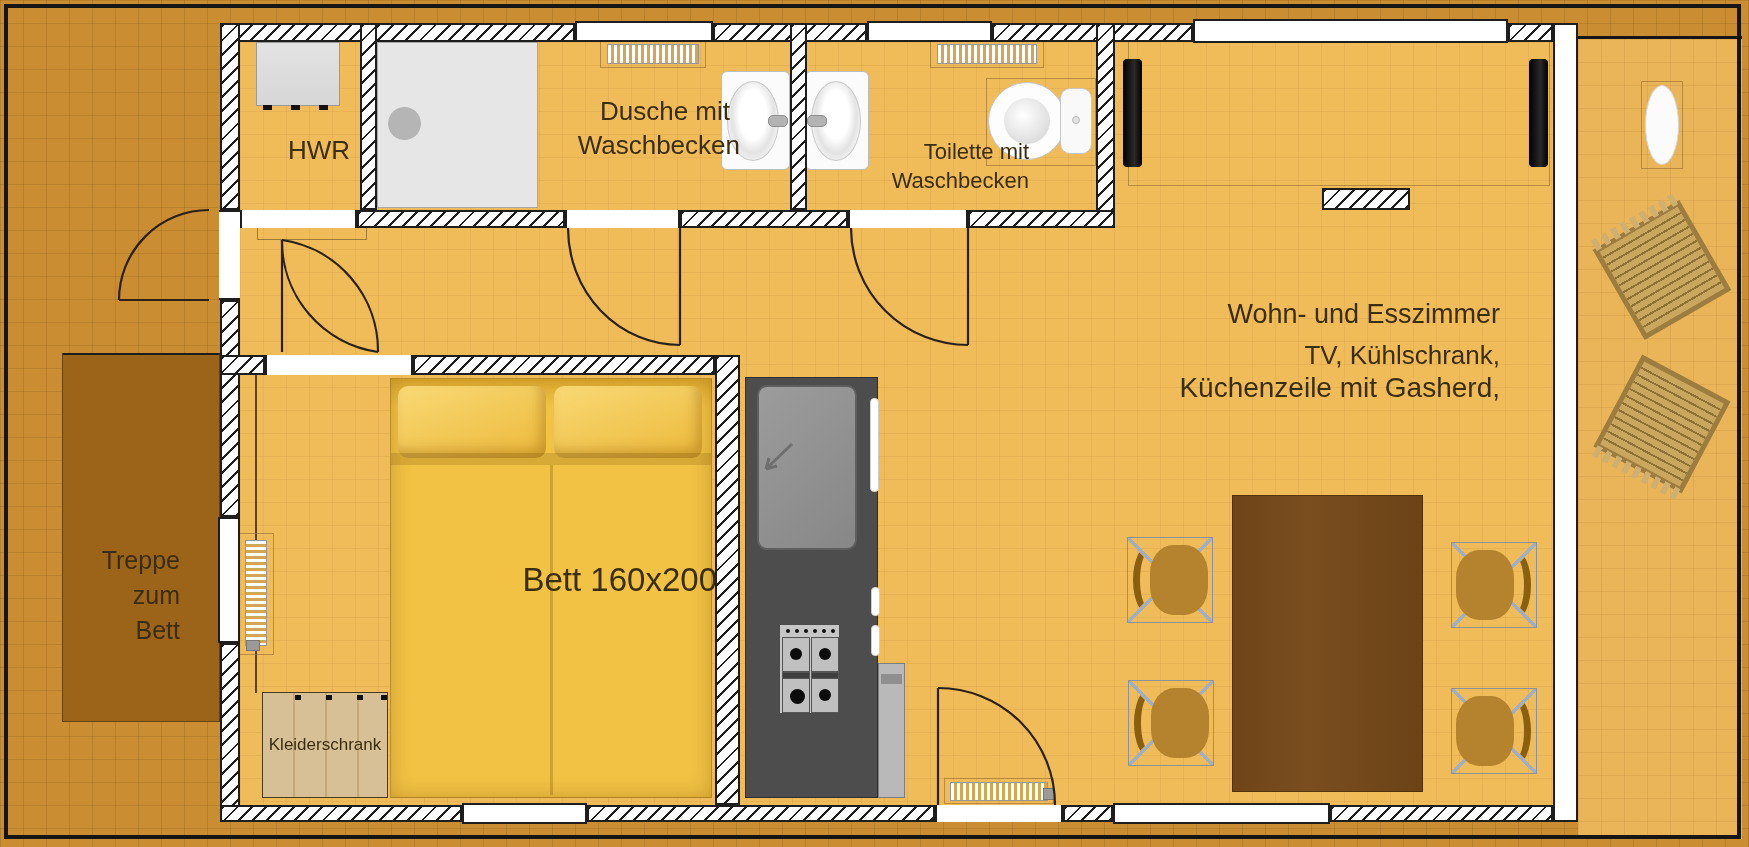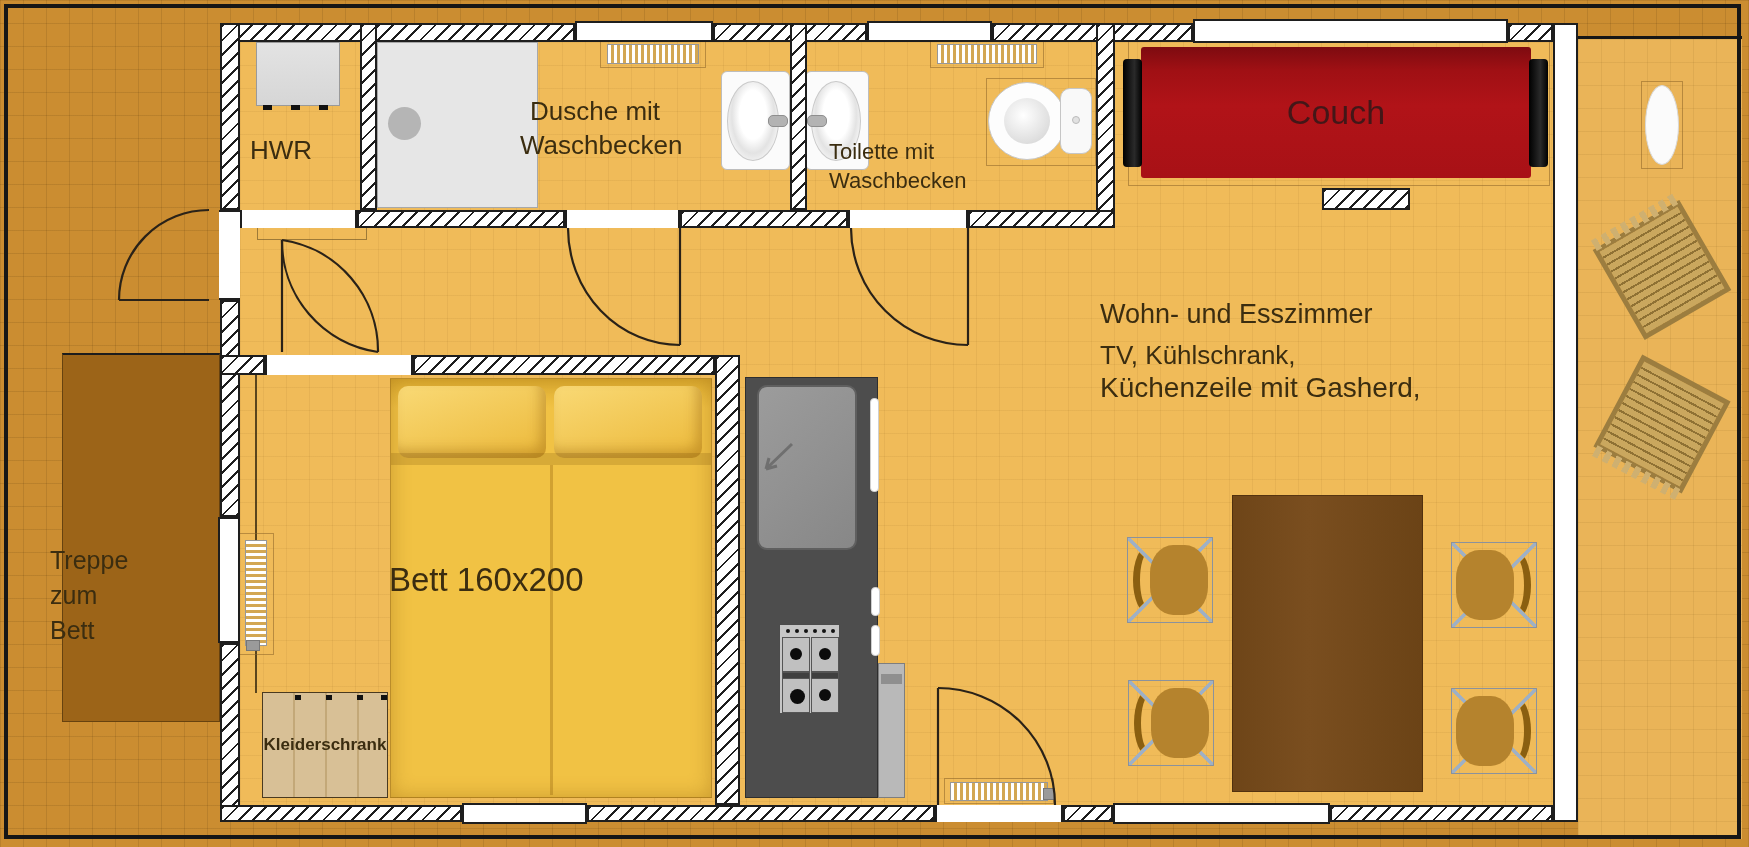--- a/index.html
+++ b/index.html
@@ -33,21 +33,21 @@
   }
   .wall{
     background:repeating-linear-gradient(135deg,#1e1e1e 0 2px,#ffffff 2px 10px);
     border:2px solid var(--c-wall,#1E1E1E);z-index:3;
   }
   .win{background:#fff;border:2px solid var(--c-wall,#1E1E1E);z-index:3;}
   .gapH{background:#fff;border-left:2px solid #1e1e1e;border-right:2px solid #1e1e1e;z-index:3;}
   .gapV{background:#fff;border-top:2px solid #1e1e1e;border-bottom:2px solid #1e1e1e;z-index:3;}
   .stairs{left:62px;top:353px;width:158px;height:369px;background:var(--c-stairs,#9C6418);
     border:1px solid rgba(40,25,5,.45);border-top:2.5px solid #1c1c1c;z-index:2;}
-  .lbl{position:absolute;color:var(--c-label,#3B2D10);text-align:left;z-index:4;line-height:1.1;white-space:nowrap;}
+  .lbl{position:absolute;color:var(--c-label,#3B2D10);text-align:right;z-index:4;line-height:1.1;white-space:nowrap;}
   
   .fx{z-index:2;}
   .wm{left:256px;top:42px;width:84px;height:64px;background:linear-gradient(180deg,#e3e3e3,#d6d6d6);border:1px solid #9a9a9a;}
   .wm-mark{position:absolute;bottom:-5px;width:9px;height:5px;background:#111;}
   .shower{left:377px;top:42px;width:161px;height:166px;background:#E6E6E6;border:1px solid #a8a8a8;}
   .drain{left:388px;top:107px;width:33px;height:33px;border-radius:50%;background:#b5b5b5;}
   .radbox{border:1px solid rgba(140,100,40,.55);background:transparent;}
   .rad{background:repeating-linear-gradient(90deg,#ffffff 0 3px,#d3a752 3px 6px);border:1px solid #979797;}
   .radv{background:repeating-linear-gradient(180deg,#ffffff 0 3px,#d3a752 3px 6px);border:1px solid #979797;}
   .sinkcab{background:#fbfbfb;border:1px solid #bdbdbd;border-radius:6px;}
@@ -144,23 +144,20 @@
   <div class="abs fx basin" style="left:811px;top:81px;width:50px;height:80px;"></div>
   <div class="abs fx faucet" style="left:807px;top:115px;width:20px;height:12px;"></div>
 
   <div class="abs fx toilet-outline" style="left:986px;top:78px;width:110px;height:88px;"></div>
   <div class="abs fx bowl" style="left:988px;top:82px;width:78px;height:78px;"></div>
   <div class="abs fx bowl-in" style="left:1004px;top:98px;width:46px;height:46px;"></div>
   <div class="abs fx tank" style="left:1060px;top:88px;width:32px;height:66px;"></div>
   <div class="abs fx" style="left:1072px;top:116px;width:8px;height:8px;border-radius:50%;background:#e2e2e2;border:1px solid #bbb;"></div>
 
   <div class="abs fx couch-frame"></div>
-  <div class="abs fx couch">
-    <div class="lbl couch-lbl">Couch</div>
-  </div>
   <div class="abs fx arm" style="left:1123px;top:59px;width:19px;height:108px;"></div>
   <div class="abs fx arm" style="left:1529px;top:59px;width:19px;height:108px;"></div>
 
   <div class="abs fx counter"></div>
   <div class="abs fx kapp"></div>
   <div class="abs fx stove">
     <div class="knob" style="left:6px;"></div>
     <div class="knob" style="left:15px;"></div>
     <div class="knob" style="left:24px;"></div>
     <div class="knob" style="left:33px;"></div>
@@ -191,21 +188,21 @@
     <div class="pillow" style="left:7px;top:7px;"></div>
     <div class="pillow" style="left:163px;top:7px;"></div>
     <div class="fold"></div>
     <div class="crease"></div>
   </div>
   <div class="abs fx wardrobe">
     <div class="hinge" style="left:32px;"></div>
     <div class="hinge" style="left:63px;"></div>
     <div class="hinge" style="left:94px;"></div>
     <div class="hinge" style="left:118px;"></div>
-    <div class="lbl" style="position:static;font-size:17px;font-weight:bold;">Kleiderschrank</div>
+    <div class="lbl" style="position:static;font-size:17px;">Kleiderschrank</div>
   </div>
 
   <div class="abs fx table"></div>
   <div class="abs fx chair" style="left:1127px;top:537px;">
       <div class="back"></div>
       <div class="seat"></div>
     </div>
   <div class="abs fx chair" style="left:1128px;top:680px;">
       <div class="back"></div>
       <div class="seat"></div>
@@ -262,21 +259,21 @@
   <div class="abs gapH" style="left:935px;top:805px;width:128px;height:17px;"></div>
 
   <div class="lbl" style="left:250px;top:136px;width:100px;font-size:26px;">HWR</div>
   <div class="lbl" style="left:530px;top:97px;width:200px;font-size:26px;">Dusche mit</div>
   <div class="lbl" style="left:520px;top:131px;width:220px;font-size:26px;">Waschbecken</div>
   <div class="lbl" style="left:829px;top:140px;width:200px;font-size:22px;">Toilette mit</div>
   <div class="lbl" style="left:829px;top:169px;width:200px;font-size:22px;">Waschbecken</div>
   <div class="lbl" style="left:1100px;top:341px;width:400px;font-size:26px;">TV, Kühlschrank,</div>
   <div class="lbl" style="left:1100px;top:300px;width:400px;font-size:27px;">Wohn- und Esszimmer</div>
   <div class="lbl" style="left:1100px;top:373px;width:400px;font-size:28px;">Küchenzeile mit Gasherd,</div>
-  <div class="lbl" style="left:389px;top:562px;width:320px;font-size:33px;">Bett 160x200</div>
+  <div class="lbl" style="left:397px;top:562px;width:320px;font-size:33px;">Bett 160x200</div>
   <div class="lbl" style="left:50px;top:543px;width:130px;font-size:25px;line-height:35px;">
     <div>Treppe</div>
     <div>zum</div>
     <div>Bett</div>
   </div>
 
   <svg class="abs svgo" viewBox="0 0 1749 847" xmlns="http://www.w3.org/2000/svg">
     <g stroke="#2a2218" stroke-width="2.2" fill="none">
       <path d="M209,300 L119,300"></path>
       <path d="M119,300 A90,90 0 0 1 209,210"></path>

